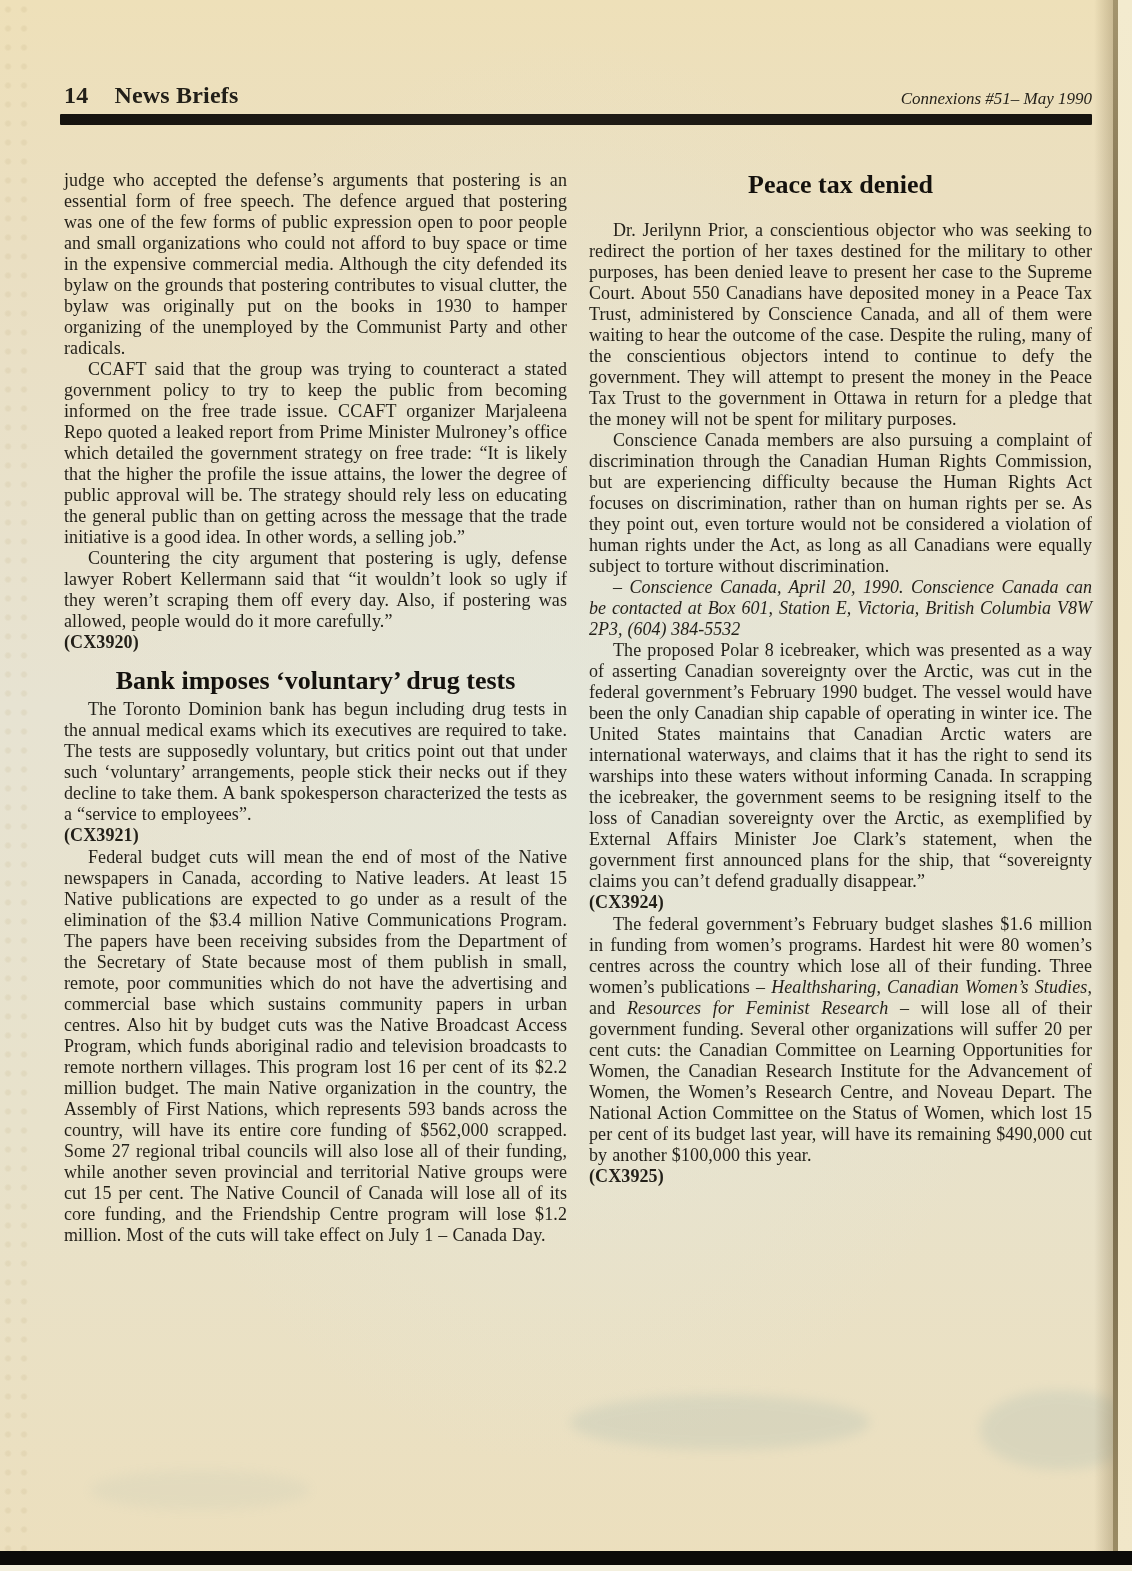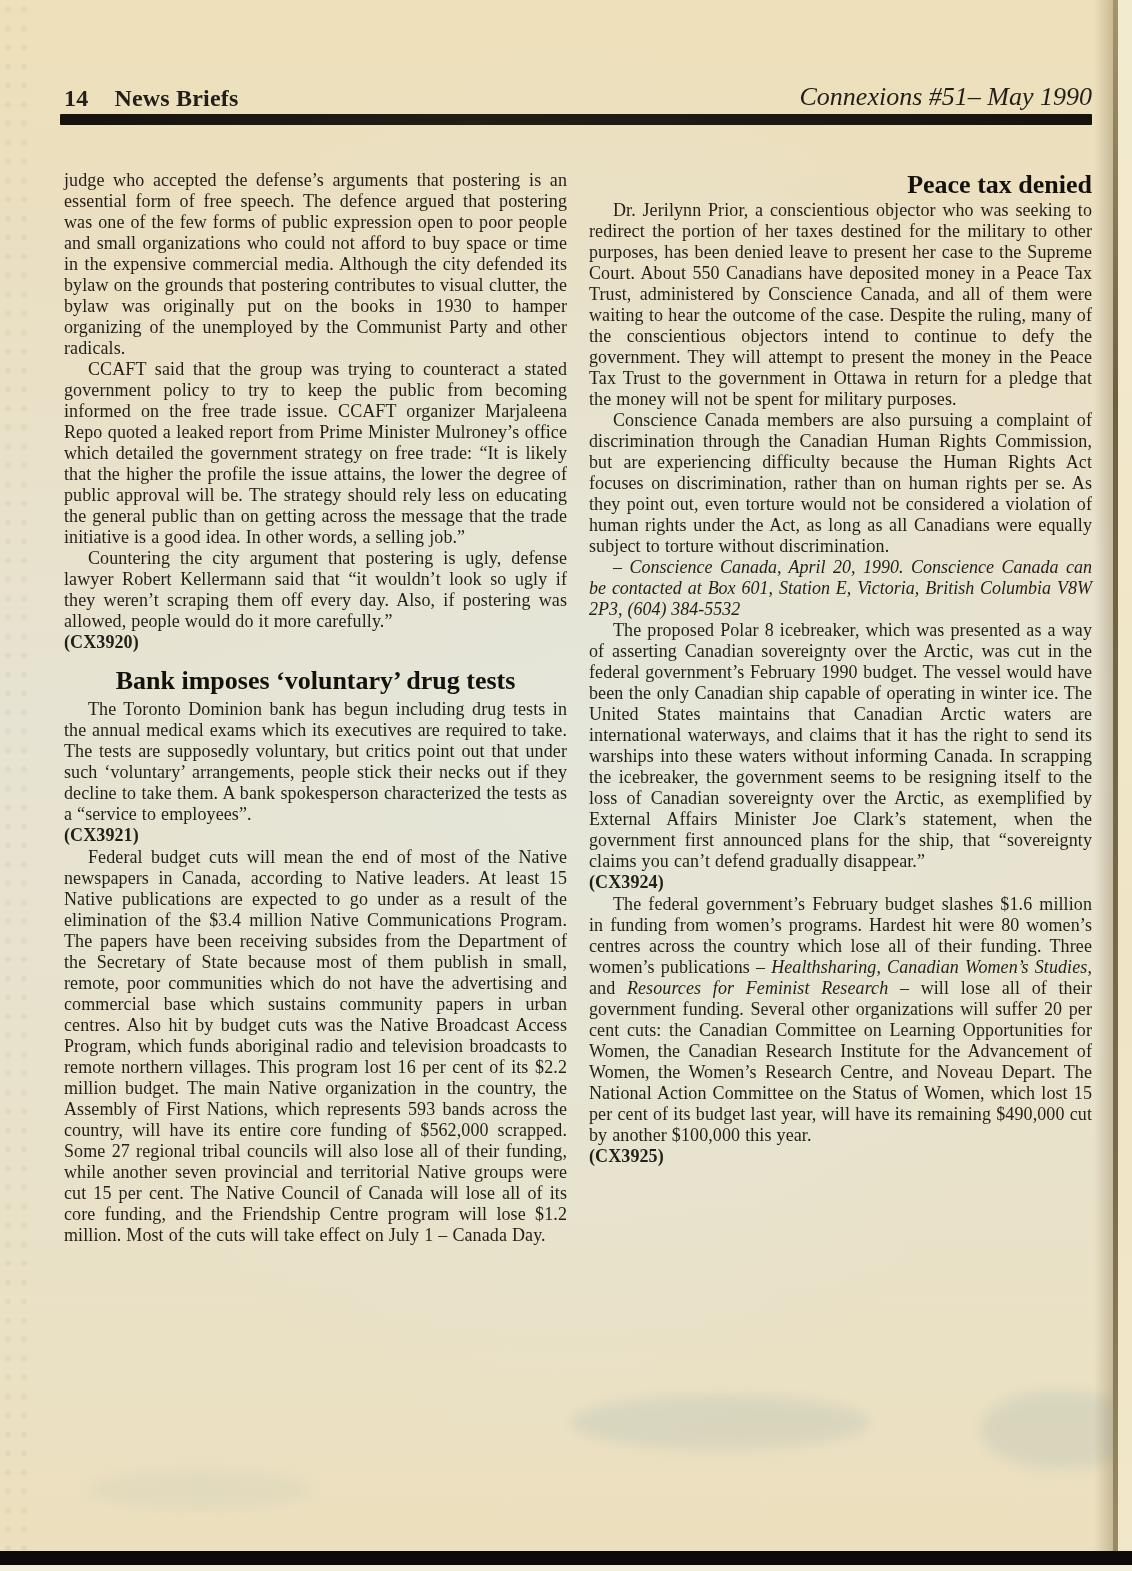--- a/index.html
+++ b/index.html
@@ -22,42 +22,42 @@
     background-size:16px 19px;
     opacity:.55;
   }
   
   .masthead {
     position:absolute; left:64px; top:82px; width:1028px;
     display:flex; justify-content:space-between; align-items:flex-end;gap:48px;
   }
   .mast-left { font-weight:bold; font-size:24px; letter-spacing:.2px; }
   .mast-left .pagenum { margin-right:26px; }
-  .mast-right { font-style:italic; font-size:26px; }
+  .mast-right { font-style:italic; font-size:17px; }
   .masthead-rule {
     position:absolute; left:60px; top:114px; width:1032px; height:11px;
     background:linear-gradient(90deg,#16130f, #211d17 40%, #16130f);
     border-radius:1px;
   }
   
   .col { position:absolute; top:170px; font-size:18px; line-height:21px; }
   .col-left  { left:64px;  width:503px; }
   .col-right { left:589px; width:503px; }
   .p {
     margin:0; text-align:justify; text-indent:24px;
     letter-spacing:.1px; word-spacing:.4px;
   }
   .p.noindent { text-indent:0; }
   .attr { margin:0; font-style:italic; text-align:justify; text-indent:24px; word-spacing:.4px; }
   .cite { margin:0 0 1px 0; font-weight:bold; text-indent:0; }
   .article-heading {
     font-weight:bold; font-size:26px; line-height:30px;
     text-align:center; margin:13px 0 3px 0; color:#14110d;
   }
-  .article-heading.first { margin-top:0; margin-bottom:0;text-align:right; }
+  .article-heading.first { margin-top:0; margin-bottom:20px; }
   .it { font-style:italic; }
   
   .edge-gutter {
     position:absolute; left:1094px; top:0; width:19px; height:100%;
     background:linear-gradient(90deg, rgba(110,90,50,0) 0%, rgba(110,90,50,0.28) 100%);
   }
   .edge-line {
     position:absolute; left:1113px; top:0; width:5px; height:100%;
     background:linear-gradient(180deg,#a4956e, #6e5f41 25%, #786a4b 75%, #9c8d66);
   }

